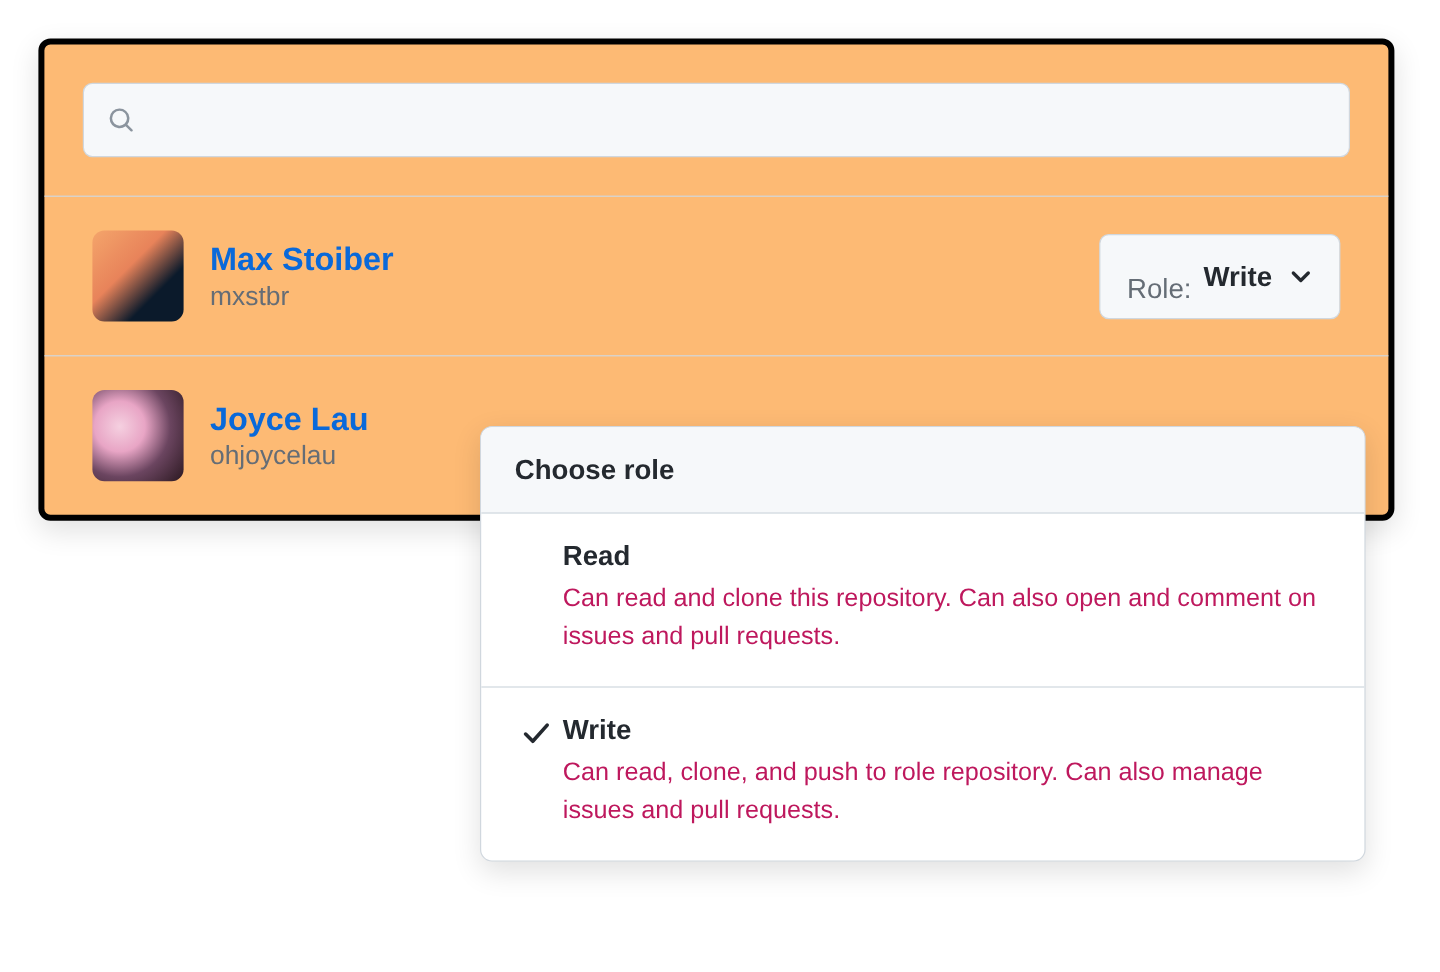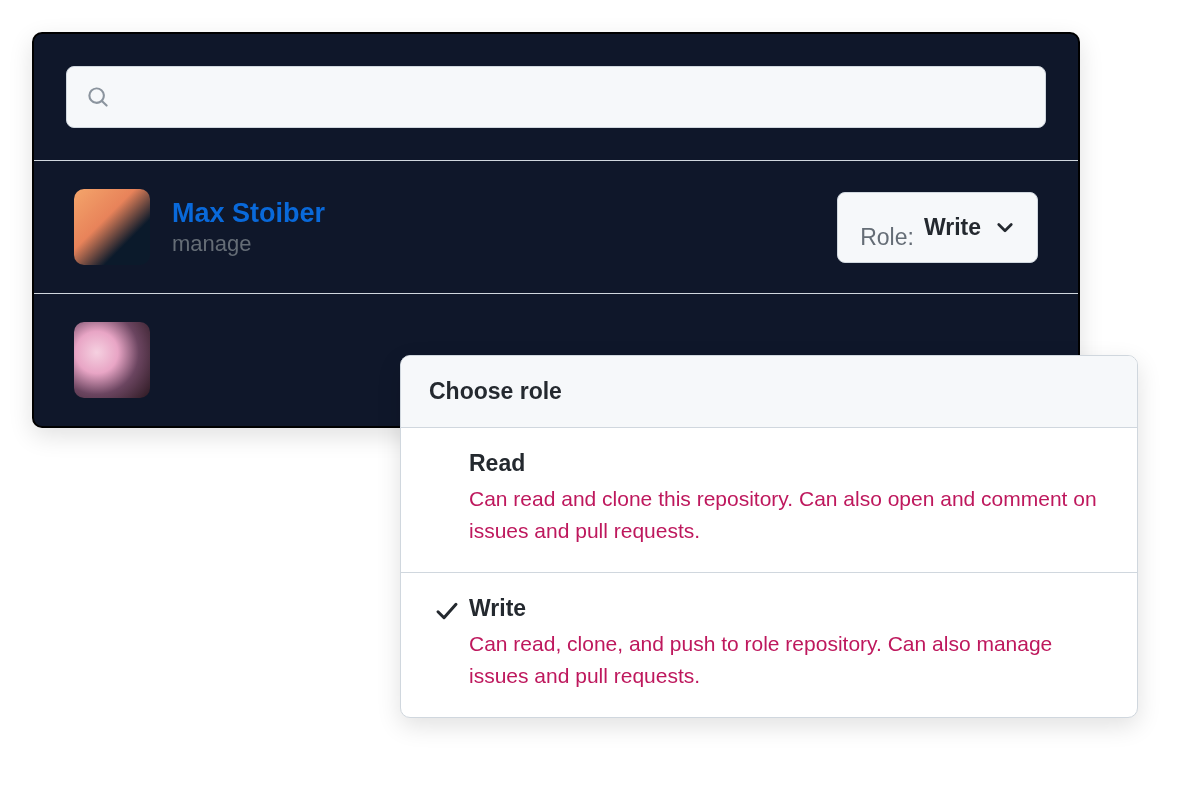--- a/index.html
+++ b/index.html
@@ -11,23 +11,23 @@
       font-family: -apple-system, BlinkMacSystemFont, "Segoe UI", Helvetica, Arial, sans-serif;
       background: #ffffff;
       width: 1200px;
       height: 810px;
       position: relative;
     }
     .card {
       position: absolute;
       top: 32px;
       left: 32px;
-      width: 1048px;
-      background: #0f172a;
-      border: 2px solid #000000;
+      width: 1130px;
+      background: #fdba74;
+      border: 5px solid #000000;
       border-radius: 10px;
       box-shadow: 0 8px 24px rgba(0,0,0,0.12);
     }
     .search-section {
       padding: 32px;
     }
     .search-wrapper {
       position: relative;
       display: flex;
       align-items: center;
@@ -181,33 +181,37 @@
         <path d="M10.68 11.74a6 6 0 0 1-7.922-8.982 6 6 0 0 1 8.982 7.922l3.04 3.04a.749.749 0 0 1-.326 1.275.749.749 0 0 1-.734-.215ZM11.5 7a4.499 4.499 0 1 0-8.997 0A4.499 4.499 0 0 0 11.5 7Z"></path>
       </svg>
       <input type="text" class="search-input" placeholder="" style="">
     </div>
   </div>
 
   <div class="user-row">
     <div class="avatar avatar-1"></div>
     <div class="user-info">
       <a class="user-name">Max Stoiber</a>
-      <span class="user-handle">manage</span>
+      <span class="user-handle">mxstbr</span>
     </div>
     <button class="role-button">
       <span class="role-label">Role:</span>
       <span class="role-value">Write</span>
       <svg class="chevron-icon" viewBox="0 0 16 16" fill="none" stroke="currentColor" stroke-width="2.2" stroke-linecap="round" stroke-linejoin="round">
         <path d="M3 6l5 5 5-5"></path>
       </svg>
     </button>
   </div>
 
   <div class="user-row">
     <div class="avatar avatar-2"></div>
+    <div class="user-info">
+      <a class="user-name">Joyce Lau</a>
+      <span class="user-handle">ohjoycelau</span>
+    </div>
   </div>
 </div>
 
 <div class="dropdown">
   <div class="dropdown-header">Choose role</div>
 
   <div class="dropdown-item">
     <div class="check-slot"></div>
     <div class="dropdown-content">
       <div class="dropdown-title">Read</div>

